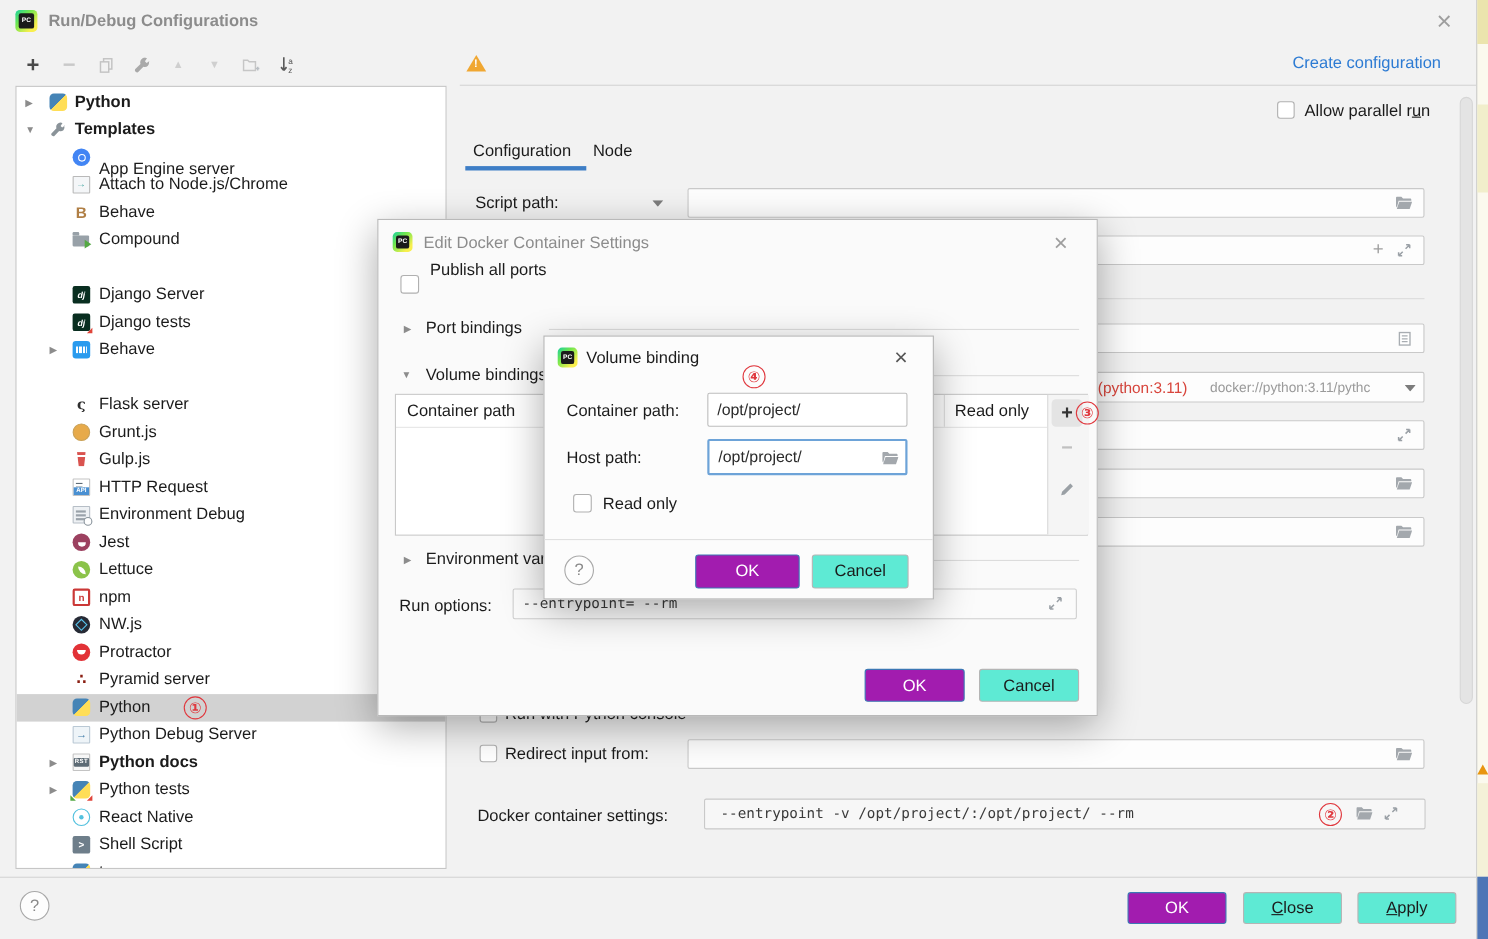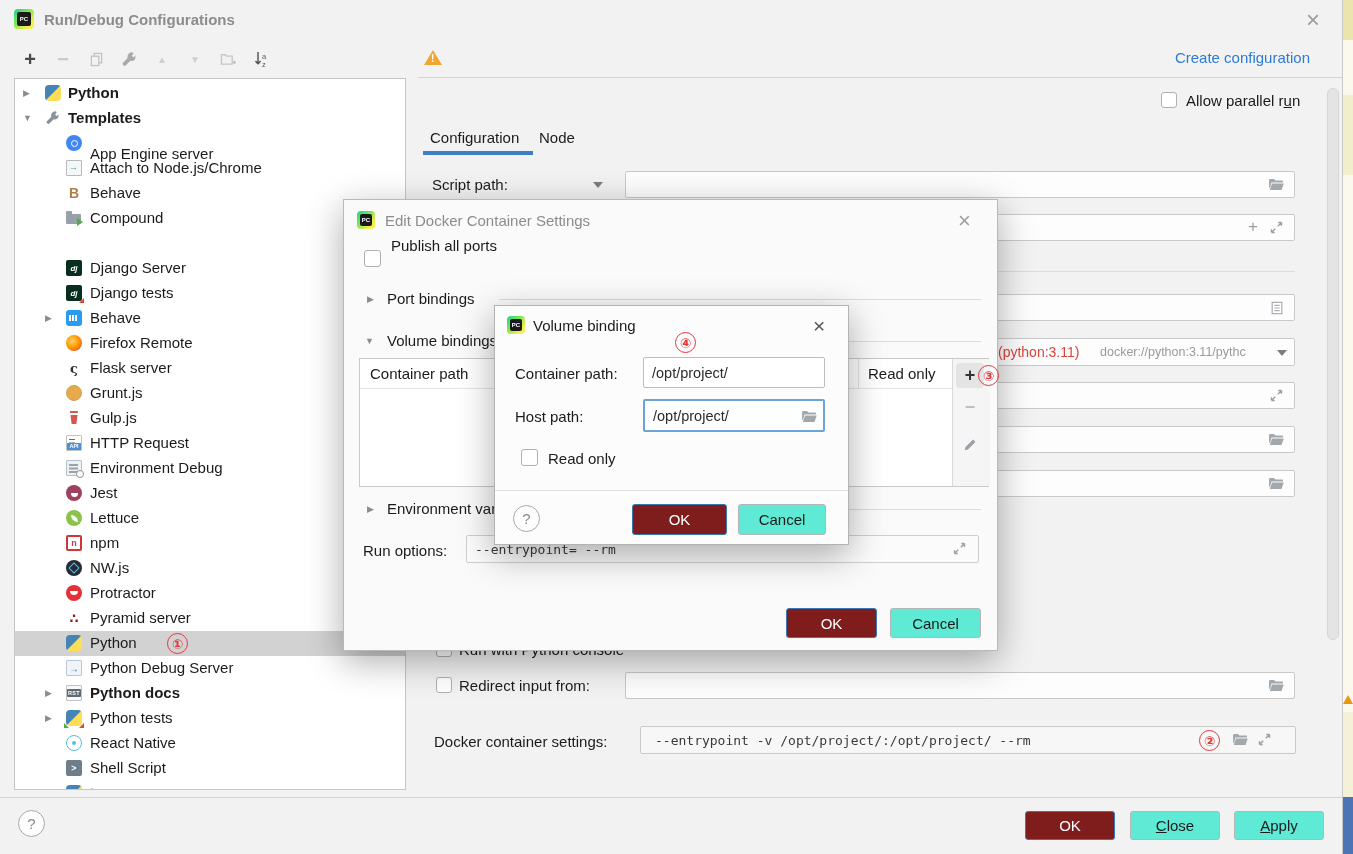--- a/index.html
+++ b/index.html
@@ -7,21 +7,21 @@
   #root{position:relative;width:1353px;height:854px;background:#f2f2f2;overflow:hidden;font-size:15px;color:#1b1b1b;}
   .abs{position:absolute;}
   .lbl{position:absolute;font-size:15px;color:#1b1b1b;white-space:nowrap;}
   .gray{color:#8c8c8c;}
   .checkbox{position:absolute;width:16px;height:16px;background:#fff;border:1.5px solid #b0b0b0;border-radius:3px;box-sizing:border-box;}
   .field{position:absolute;background:#fdfdfd;border:1px solid #c9c9c9;border-radius:2px;box-sizing:border-box;}
   .field input{width:100%;height:100%;border:0;background:transparent;font:inherit;padding:0 8px;box-sizing:border-box;color:#2b2b2b;outline:none;}
   .mono input{font-family:"DejaVu Sans Mono","Liberation Mono",monospace;font-size:13px;color:#3a3a3a;}
   .iright{position:absolute;display:flex;align-items:center;justify-content:center;}
   .btn{position:absolute;display:flex;align-items:center;justify-content:center;font-size:15px;border-radius:3px;box-sizing:border-box;}
-  .btn-blue{background:#7f1d1d;border:1px solid #3c77b4;color:#fff;}
+  .btn-blue{background:#a21caf;border:1px solid #3c77b4;color:#fff;}
   .btn-plain{background:#5eead4;border:1px solid #b5b5b5;color:#1b1b1b;}
   .ann{position:absolute;width:21px;height:21px;border:1.7px solid #e0383e;border-radius:50%;color:#e0383e;font-size:13.5px;display:flex;align-items:center;justify-content:center;box-sizing:border-box;z-index:30;background:transparent;font-weight:bold;}
   .help-circle{position:absolute;width:27px;height:27px;border-radius:50%;border:1px solid #a8a8a8;background:#fdfdfd;color:#8a8a8a;font-size:15px;display:flex;align-items:center;justify-content:center;box-sizing:border-box;}
   .dlg{position:absolute;box-shadow:0 10px 34px rgba(0,0,0,.33);box-sizing:border-box;}
   .x-close{position:absolute;color:#9e9e9e;font-size:22px;line-height:1;}
   .sep{position:absolute;background:#d8d8d8;height:1px;}
   .exp{position:absolute;font-size:9px;color:#8c8c8c;line-height:1;}
   .mn{text-decoration:underline;}
   .pc-icon{position:absolute;border-radius:4px;background:linear-gradient(135deg,#1bd0a0 0%,#6ee64f 35%,#f8ef4e 80%);display:flex;align-items:center;justify-content:center;}
   .pc-icon::after{content:'PC';background:#1a1a1a;color:#fff;font-size:6px;font-weight:bold;width:68%;height:68%;display:flex;align-items:center;justify-content:center;border-radius:2px;}
@@ -188,26 +188,20 @@
         </span>
         <span class="tree-label" style="left: 75px;">Django tests</span>
       </div>
       <div class="tree-row" style="top: 227px;">
         <span class="exp" style="left: 30px; top: 8px;">▶</span>
         <span class="ti ti-docker" style="left: 51px;">
           <span class="g"></span>
         </span>
         <span class="tree-label" style="left: 75px;">Behave</span>
       </div>
-      <div class="tree-row" style="top: 252px;">
-        <span class="ti ti-firefox" style="left: 51px;">
-          <span class="g"></span>
-        </span>
-        <span class="tree-label" style="left: 75px;">Firefox Remote</span>
-      </div>
       <div class="tree-row" style="top: 277px;">
         <span class="ti ti-flask" style="left: 51px;">
           <span class="g">ς</span>
         </span>
         <span class="tree-label" style="left: 75px;">Flask server</span>
       </div>
       <div class="tree-row" style="top: 302px;">
         <span class="ti ti-grunt" style="left: 51px;">
           <span class="g"></span>
         </span>

